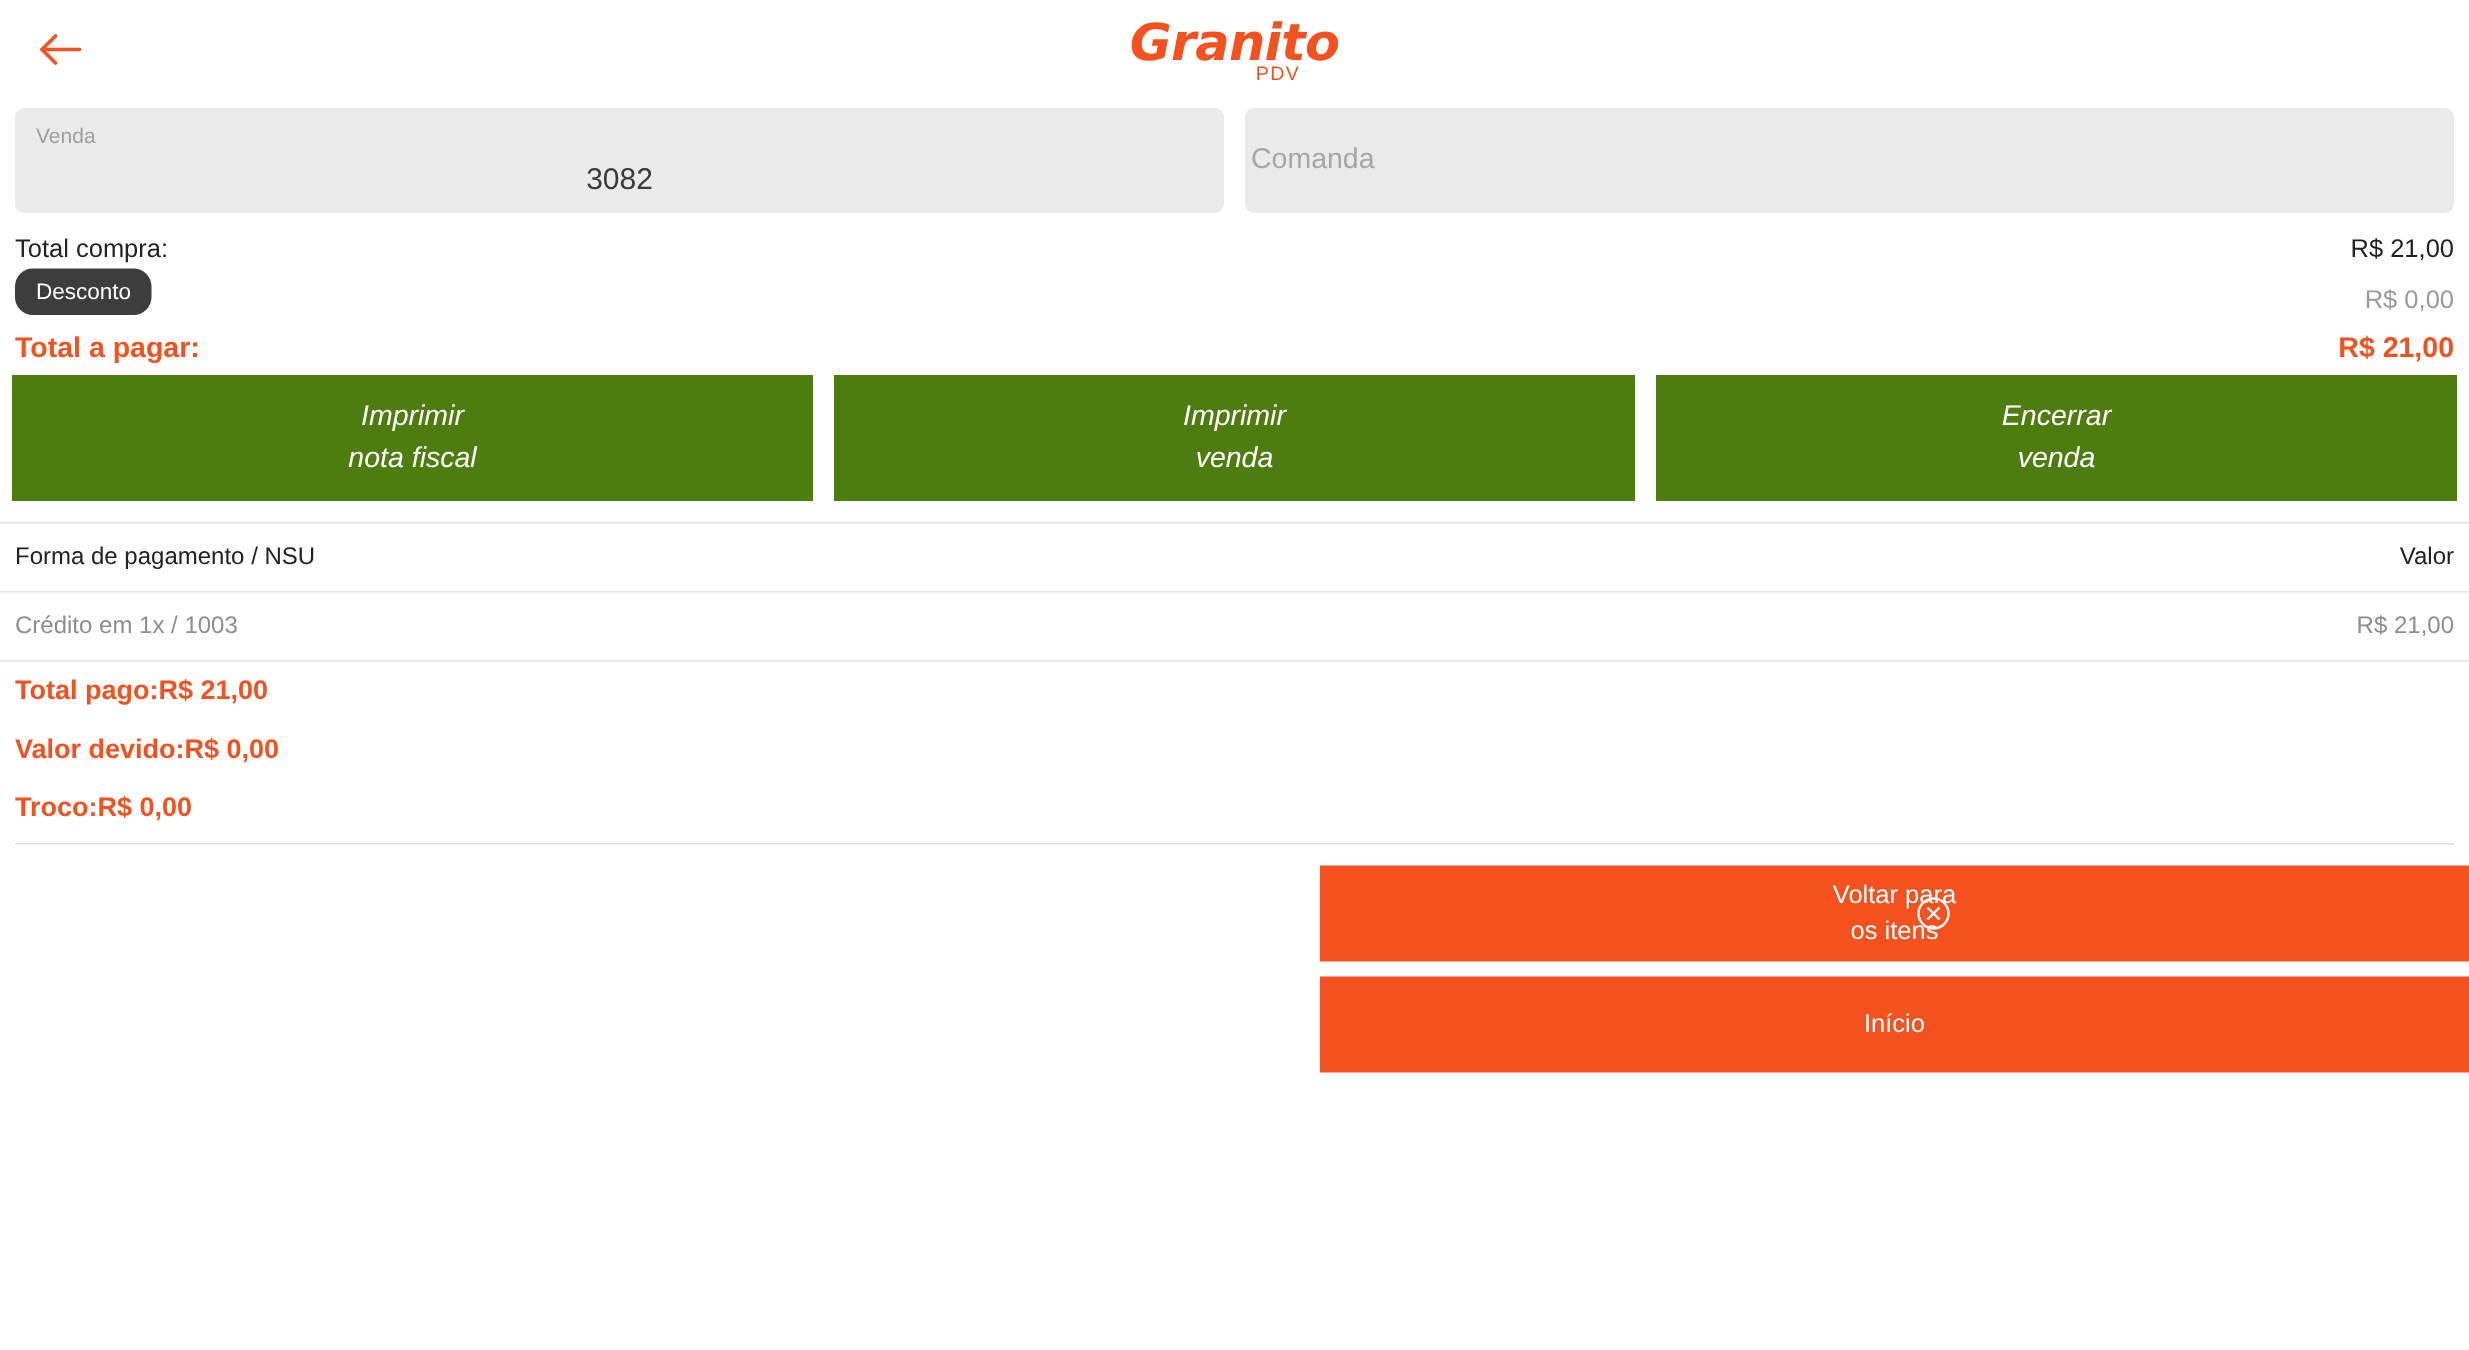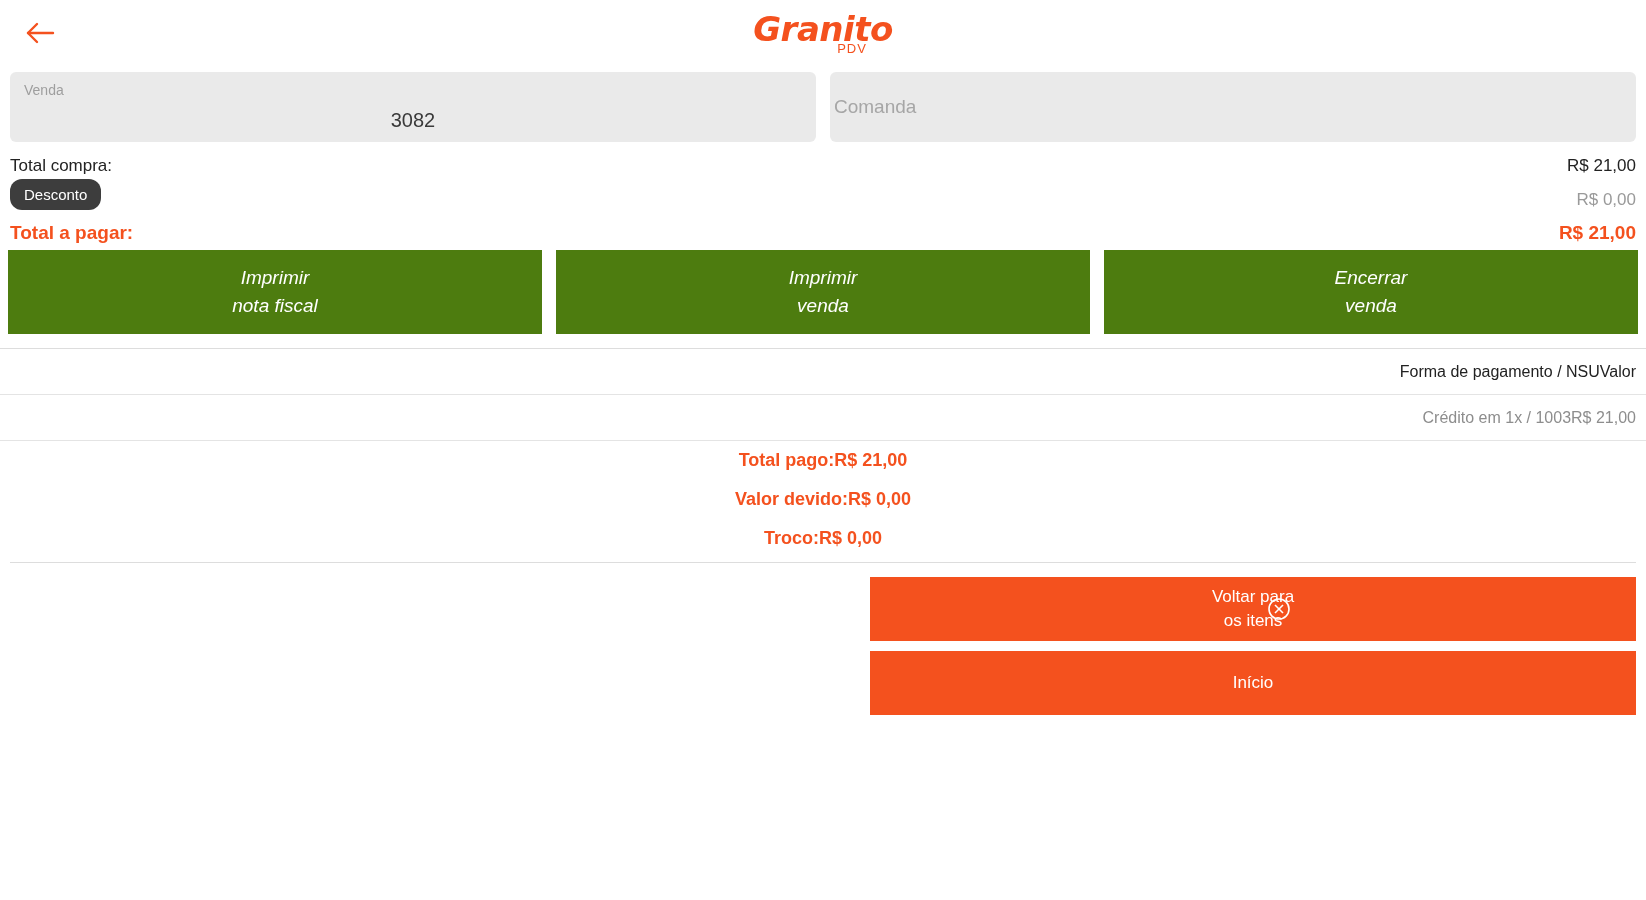--- a/index.html
+++ b/index.html
@@ -151,49 +151,49 @@
   }
 
   
   .table {
     margin-top: 14px;
     border-top: 1px solid #dddddd;
   }
   .table-head, .table-row {
     display: flex;
     align-items: center;
-    justify-content: flex-end;
+    justify-content: space-between;
     padding: 0 10px;
     height: 46px;
     font-size: 16px;
   }
   .table-head { color: #222; border-bottom: 1px solid #e4e4e4; }
   .table-row { color: #8d8d8d; border-bottom: 1px solid #e4e4e4; }
 
   
   .summary { padding: 0 10px; }
   .summary-row {
     display: flex;
     align-items: center;
-    justify-content: center;
+    justify-content: flex-start;
     height: 39px;
     font-size: 18px;
     color: #f4511e;
     font-weight: bold;
   }
   .summary-sep { border-bottom: 1px solid #dddddd; margin-top: 4px; }
 
   
   .footer {
     margin-top: 14px;
     display: flex;
     flex-direction: column;
     align-items: flex-end;
     gap: 10px;
-    padding-right: 10px;
+    padding-right: 0;
   }
   .btn-wide {
     width: 766px;
     background: #f4511e;
     color: #ffffff;
     border: none;
     height: 64px;
     font-size: 17px;
     line-height: 1.4;
     cursor: pointer;

